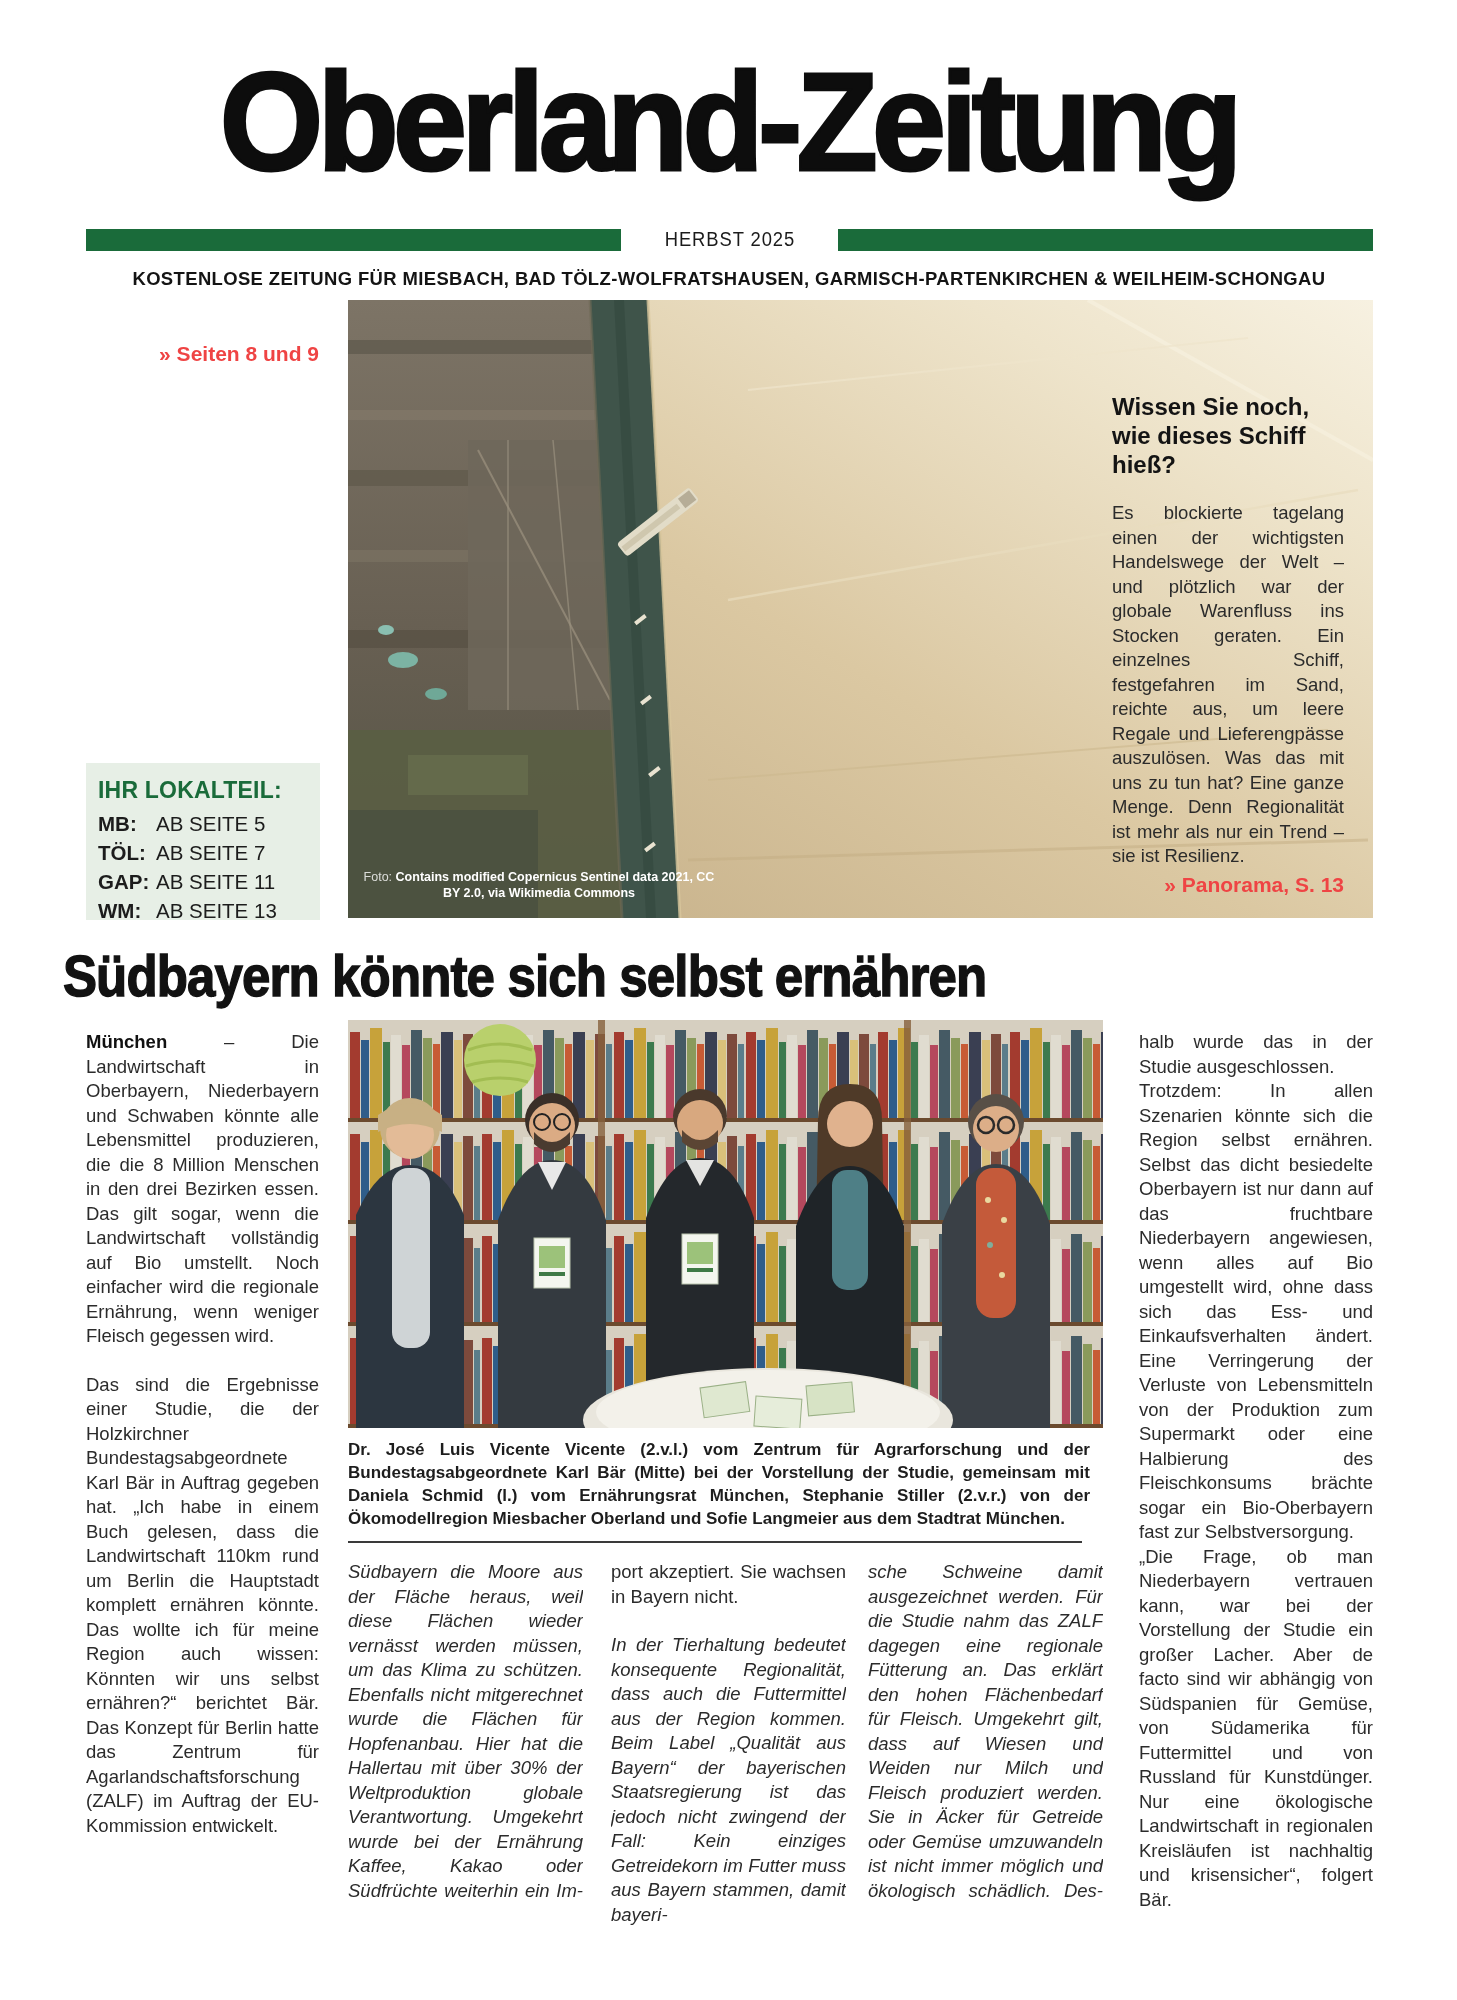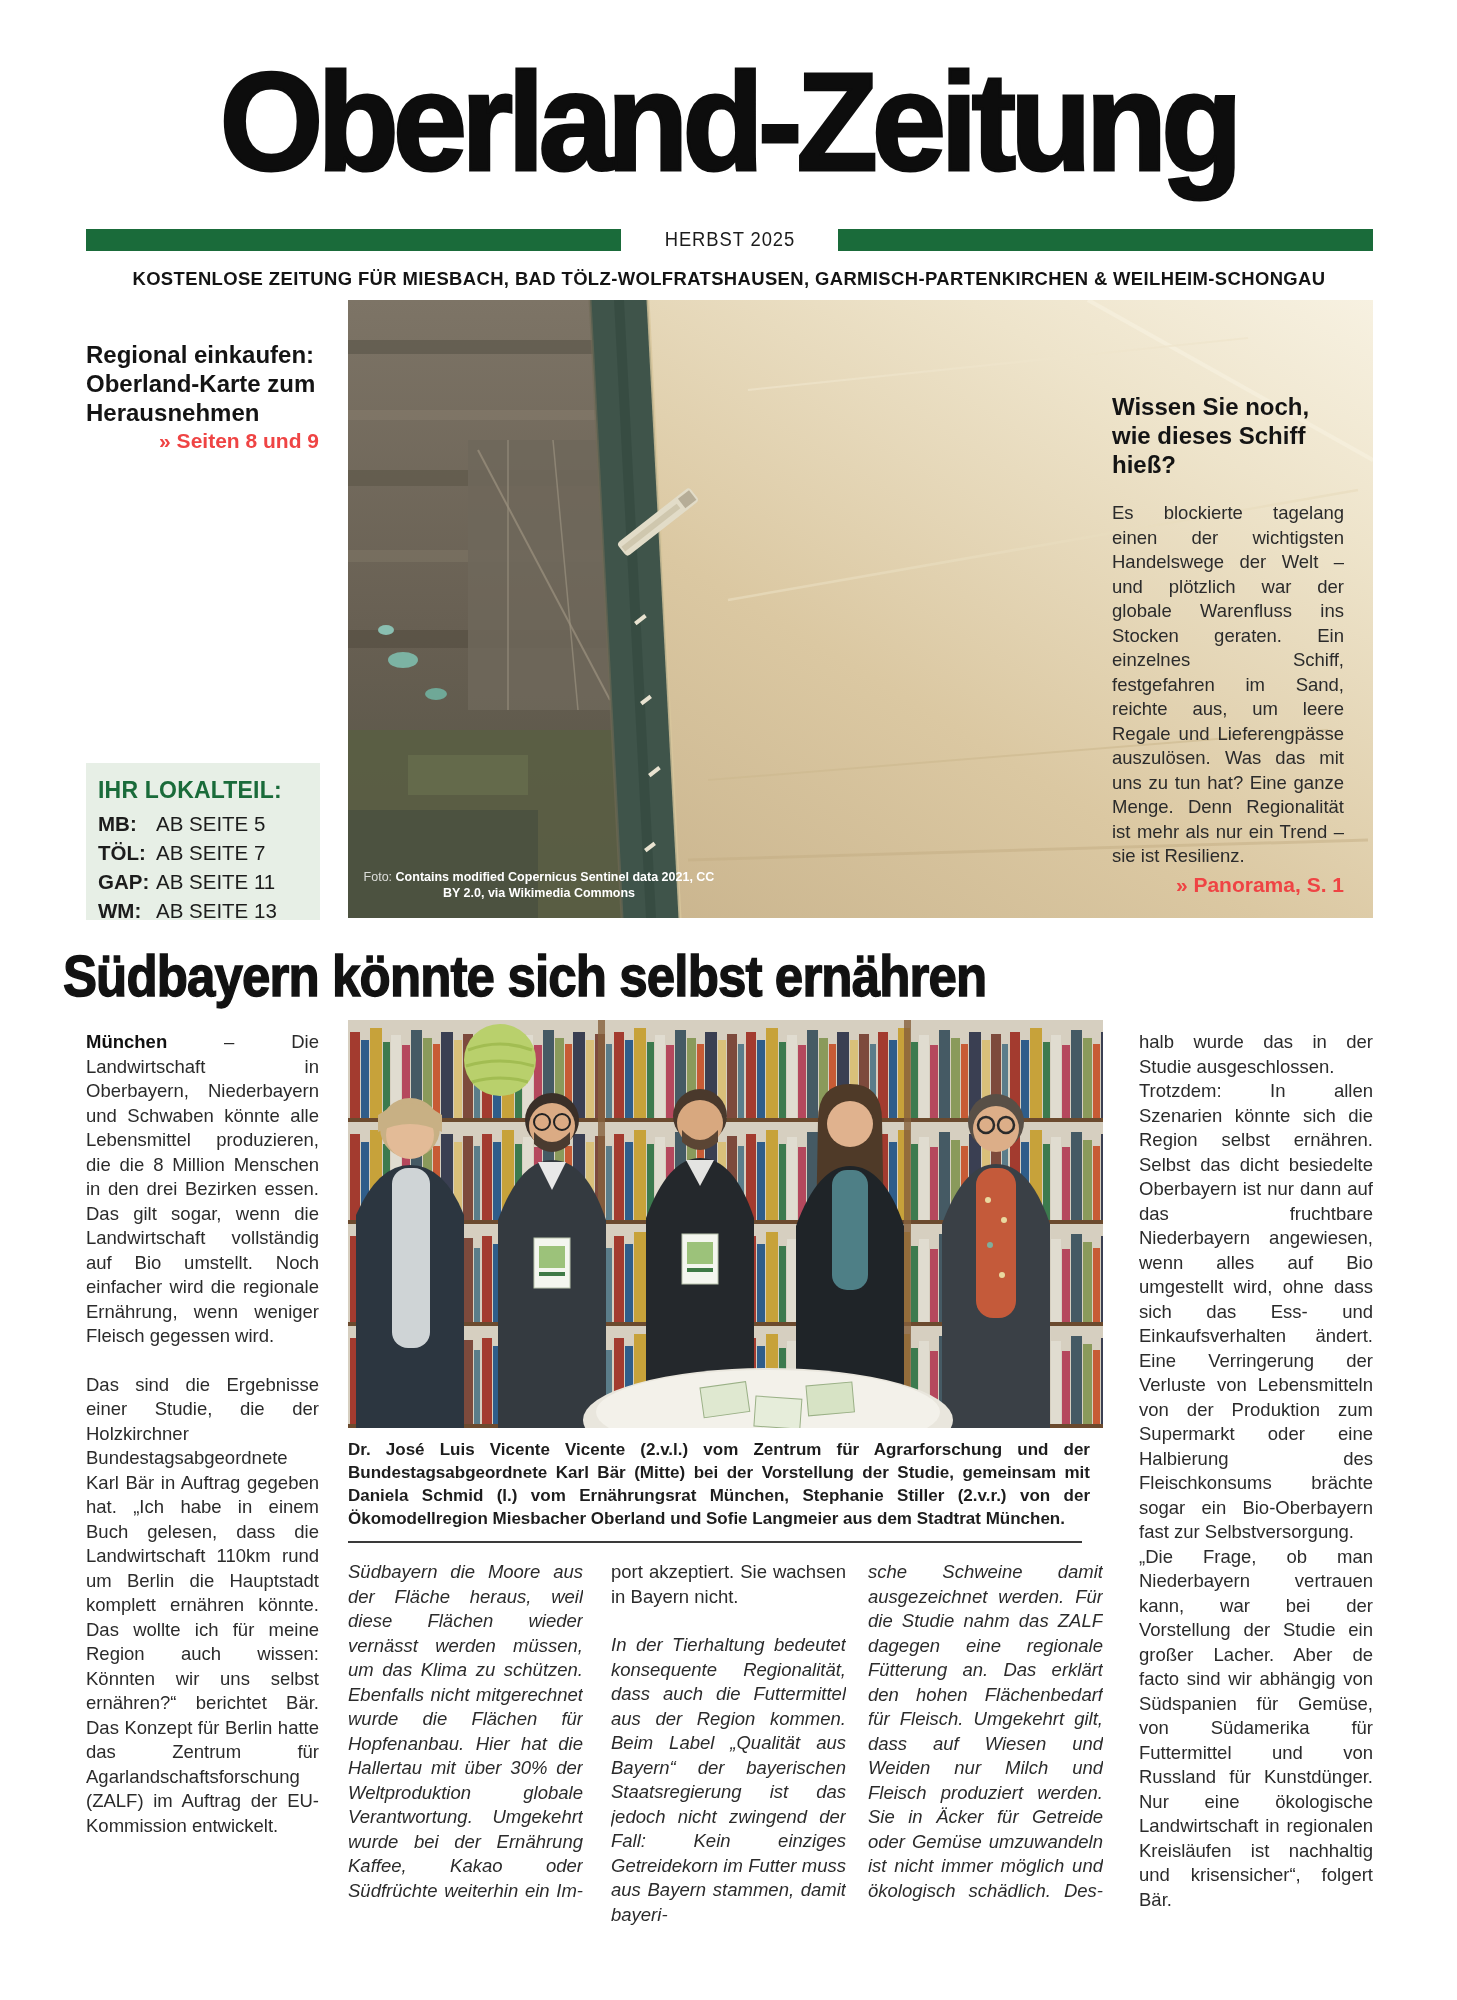--- a/index.html
+++ b/index.html
@@ -154,25 +154,24 @@
       </g>
     </svg>
   </div>
   <div class="abs sat-credit">
     <span class="pre">Foto: </span><span>Contains modified Copernicus Sentinel data 2021, CC BY 2.0, via Wikimedia Commons</span>
   </div>
 
   <div class="abs teaser-ship">
     <div class="teaser-h">Wissen Sie noch, wie dieses Schiff hieß?</div>
     <div class="body-t">Es blockierte tagelang einen der wichtigsten Handelswege der Welt – und plötzlich war der globale Warenfluss ins Stocken geraten. Ein einzelnes Schiff, festgefahren im Sand, reichte aus, um leere Regale und Lieferengpässe auszulösen. Was das mit uns zu tun hat? Eine ganze Menge. Denn Regionalität ist mehr als nur ein Trend – sie ist Resilienz.</div>
-    <div class="ref-link">» Panorama, S. 1</div>
+    <div class="ref-link">» Panorama, S. 13</div>
   </div>
 
   <div class="abs teaser-left">
-    <div class="teaser-h">Regional einkaufen: Oberland-Karte zum Herausnehmen</div>
     <div class="ref-link">» Seiten 8 und 9</div>
   </div>
 
   <div class="abs lokalteil">
     <div class="h">IHR LOKALTEIL:</div>
     <div class="row">
       <span class="lbl">MB:</span>
       <span>AB SEITE 5</span>
     </div>
     <div class="row">

